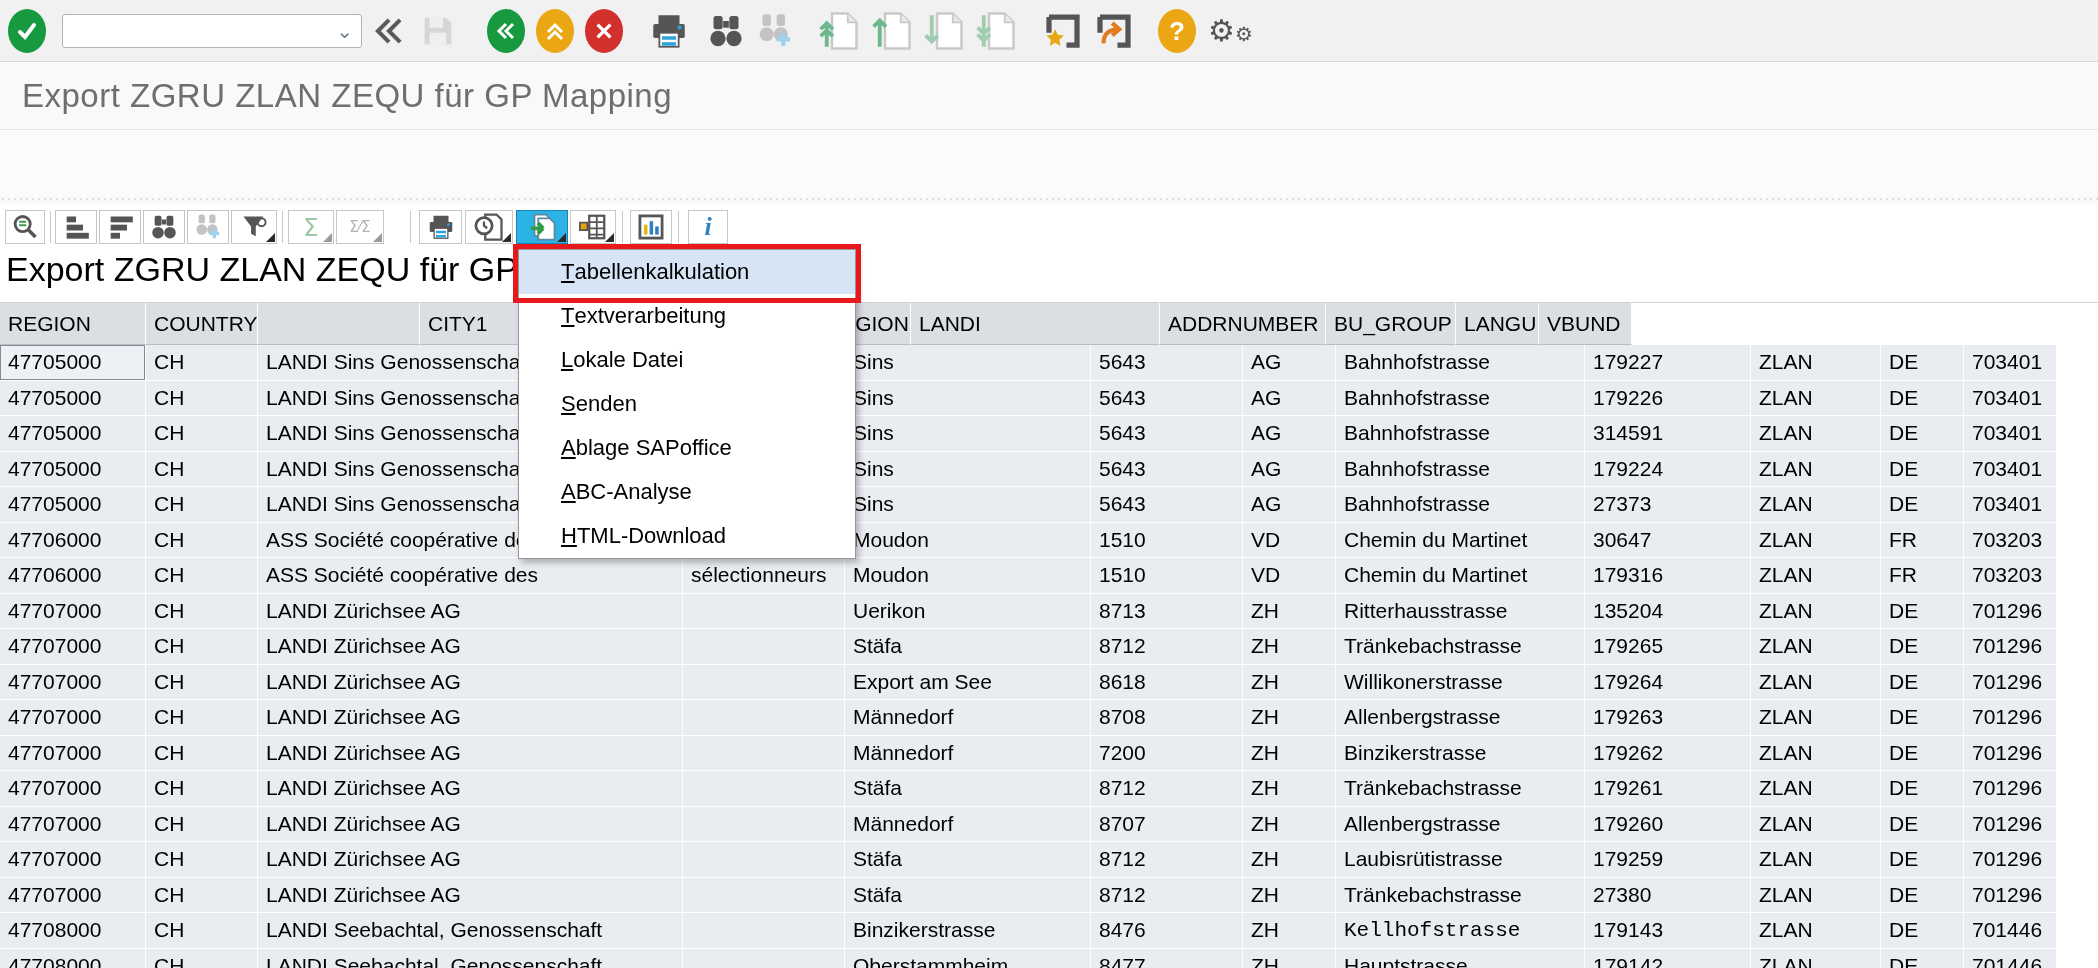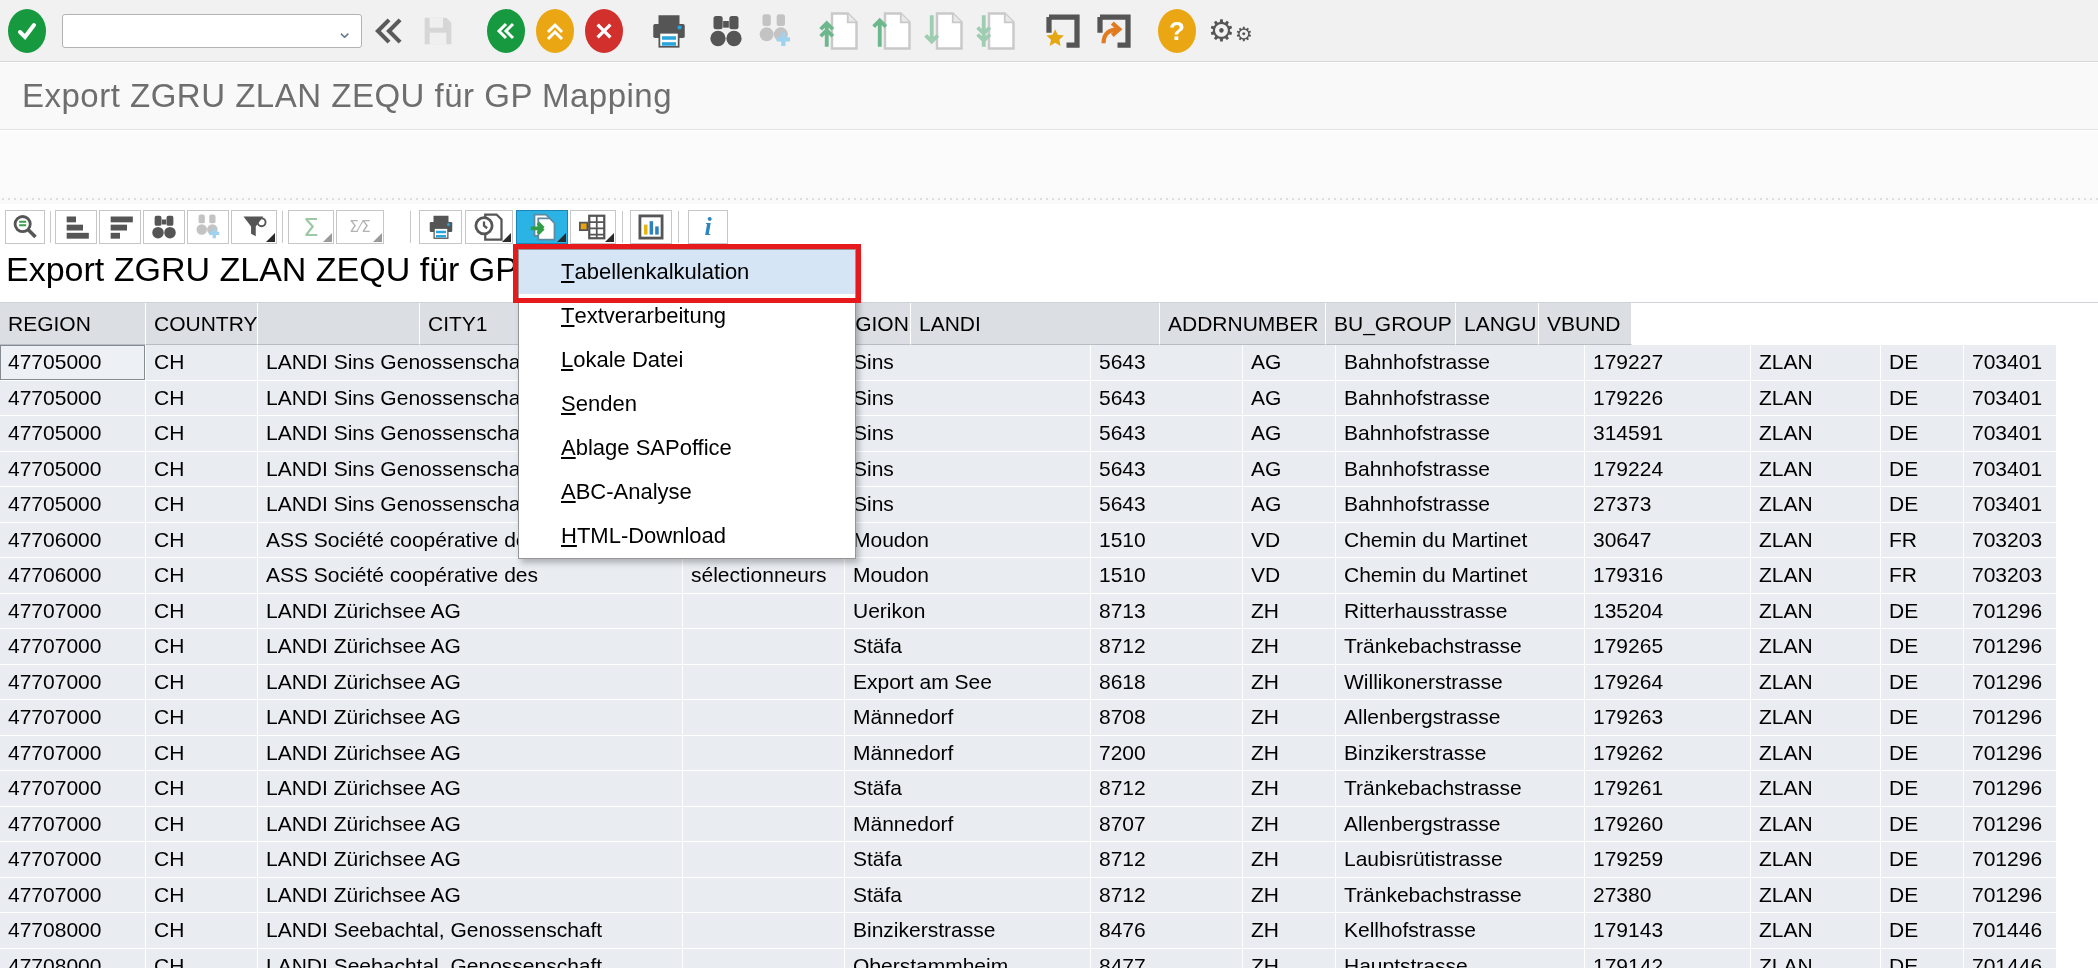--- a/index.html
+++ b/index.html
@@ -546,21 +546,21 @@
         <div class="tcell" style="width: 93px;">701296</div>
       </div>
       <div class="trow">
         <div class="tcell" style="width: 146px;">47708000</div>
         <div class="tcell" style="width: 112px;">CH</div>
         <div class="tcell" style="width: 425px;">LANDI Seebachtal, Genossenschaft</div>
         <div class="tcell" style="width: 162px;"></div>
         <div class="tcell" style="width: 246px;">Binzikerstrasse</div>
         <div class="tcell" style="width: 152px;">8476</div>
         <div class="tcell" style="width: 93px;">ZH</div>
-        <div class="tcell" style="width: 249px;">Kellhofstrasse</div>
+        <div class="tcell" style="width: 249px; font-family: Liberation Mono, monospace;">Kellhofstrasse</div>
         <div class="tcell" style="width: 166px;">179143</div>
         <div class="tcell" style="width: 130px;">ZLAN</div>
         <div class="tcell" style="width: 83px;">DE</div>
         <div class="tcell" style="width: 93px;">701446</div>
       </div>
       <div class="trow">
         <div class="tcell" style="width: 146px;">47708000</div>
         <div class="tcell" style="width: 112px;">CH</div>
         <div class="tcell" style="width: 425px;">LANDI Seebachtal, Genossenschaft</div>
         <div class="tcell" style="width: 162px;"></div>

